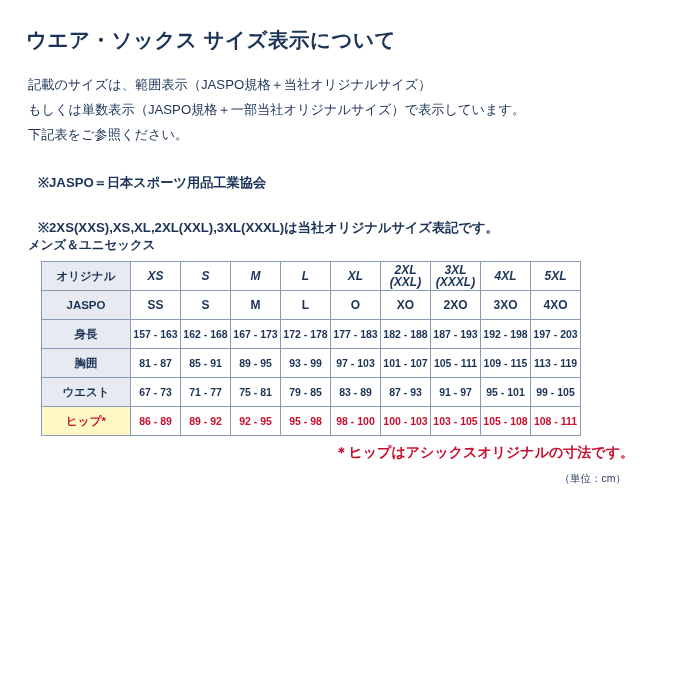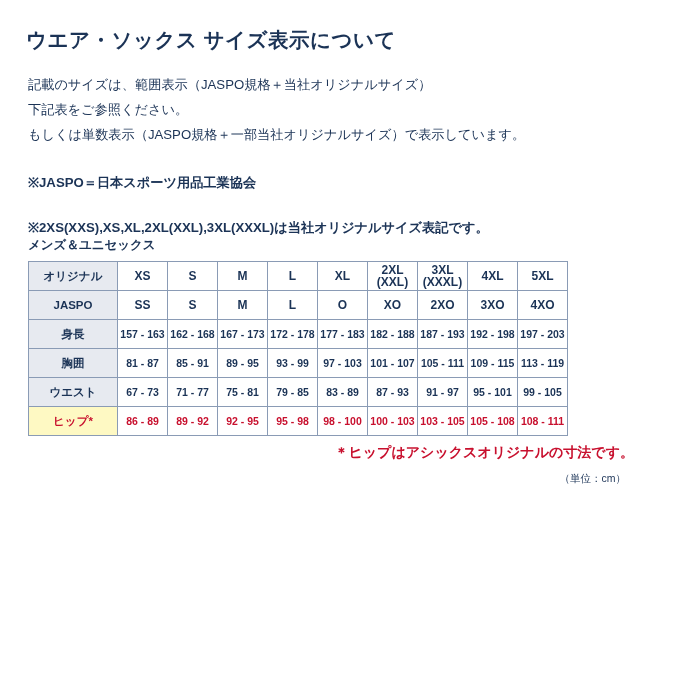--- a/index.html
+++ b/index.html
@@ -33,42 +33,42 @@
     line-height: 25px;
     color: #1b3356;
     margin-left: 6px;
   }
   .lead p {
     margin: 0;
   }
   .note {
     font-size: 13.2px;
     color: #1b3356;
-    margin-left: 6px;
+    margin-left: 16px;
     font-weight: bold;
   }
   .note.n1 { margin-top: 26px; }
   .note.n2 { margin-top: 26px; }
 
   .section-title {
     font-size: 13.2px;
     font-weight: bold;
     color: #1b3356;
     margin: 38px 0 6px 6px;
   }
   .sub-title {
     font-size: 12.5px;
     font-weight: bold;
     color: #1b3356;
     margin: 0 0 7px 6px;
   }
 
   table.size {
     border-collapse: collapse;
-    margin-left: 6px;
+    margin-left: 19px;
     width: 540px;
     table-layout: fixed;
   }
   table.size th, table.size td {
     border: 1px solid #8a9bb5;
     height: 28px;
     font-size: 11px;
     text-align: center;
     vertical-align: middle;
     color: #1b3356;
@@ -92,20 +92,21 @@
   table.size tr.hip td {
     color: #c8102e;
   }
   table.size td {
     font-weight: bold;
     font-size: 10.5px;
   }
   .two-line {
     line-height: 12px;
     display: block;
+    font-style: italic;
   }
   .footnote {
     text-align: right;
     font-size: 14px;
     color: #c8102e;
     margin: 8px 24px 0 0;
     font-weight: bold;
   }
   .unit {
     text-align: right;
@@ -116,22 +117,22 @@
 </style>
 </head>
 <body>
 
 <div class="page">
 
   <h1 class="title">ウエア・ソックス サイズ表示について</h1>
 
   <div class="lead">
     <p>記載のサイズは、範囲表示（JASPO規格＋当社オリジナルサイズ）</p>
+    <p>もしくは単数表示（JASPO規格＋一部当社オリジナルサイズ）で表示しています。</p>
     <p>下記表をご参照ください。</p>
-    <p>もしくは単数表示（JASPO規格＋一部当社オリジナルサイズ）で表示しています。</p>
   </div>
 
   <div class="note n1">※JASPO＝日本スポーツ用品工業協会</div>
   <div class="note n2">※2XS(XXS),XS,XL,2XL(XXL),3XL(XXXL)は当社オリジナルサイズ表記です。</div>
 
   <div class="sub-title">メンズ＆ユニセックス</div>
 
   <table class="size">
     <tbody>
       <tr>

